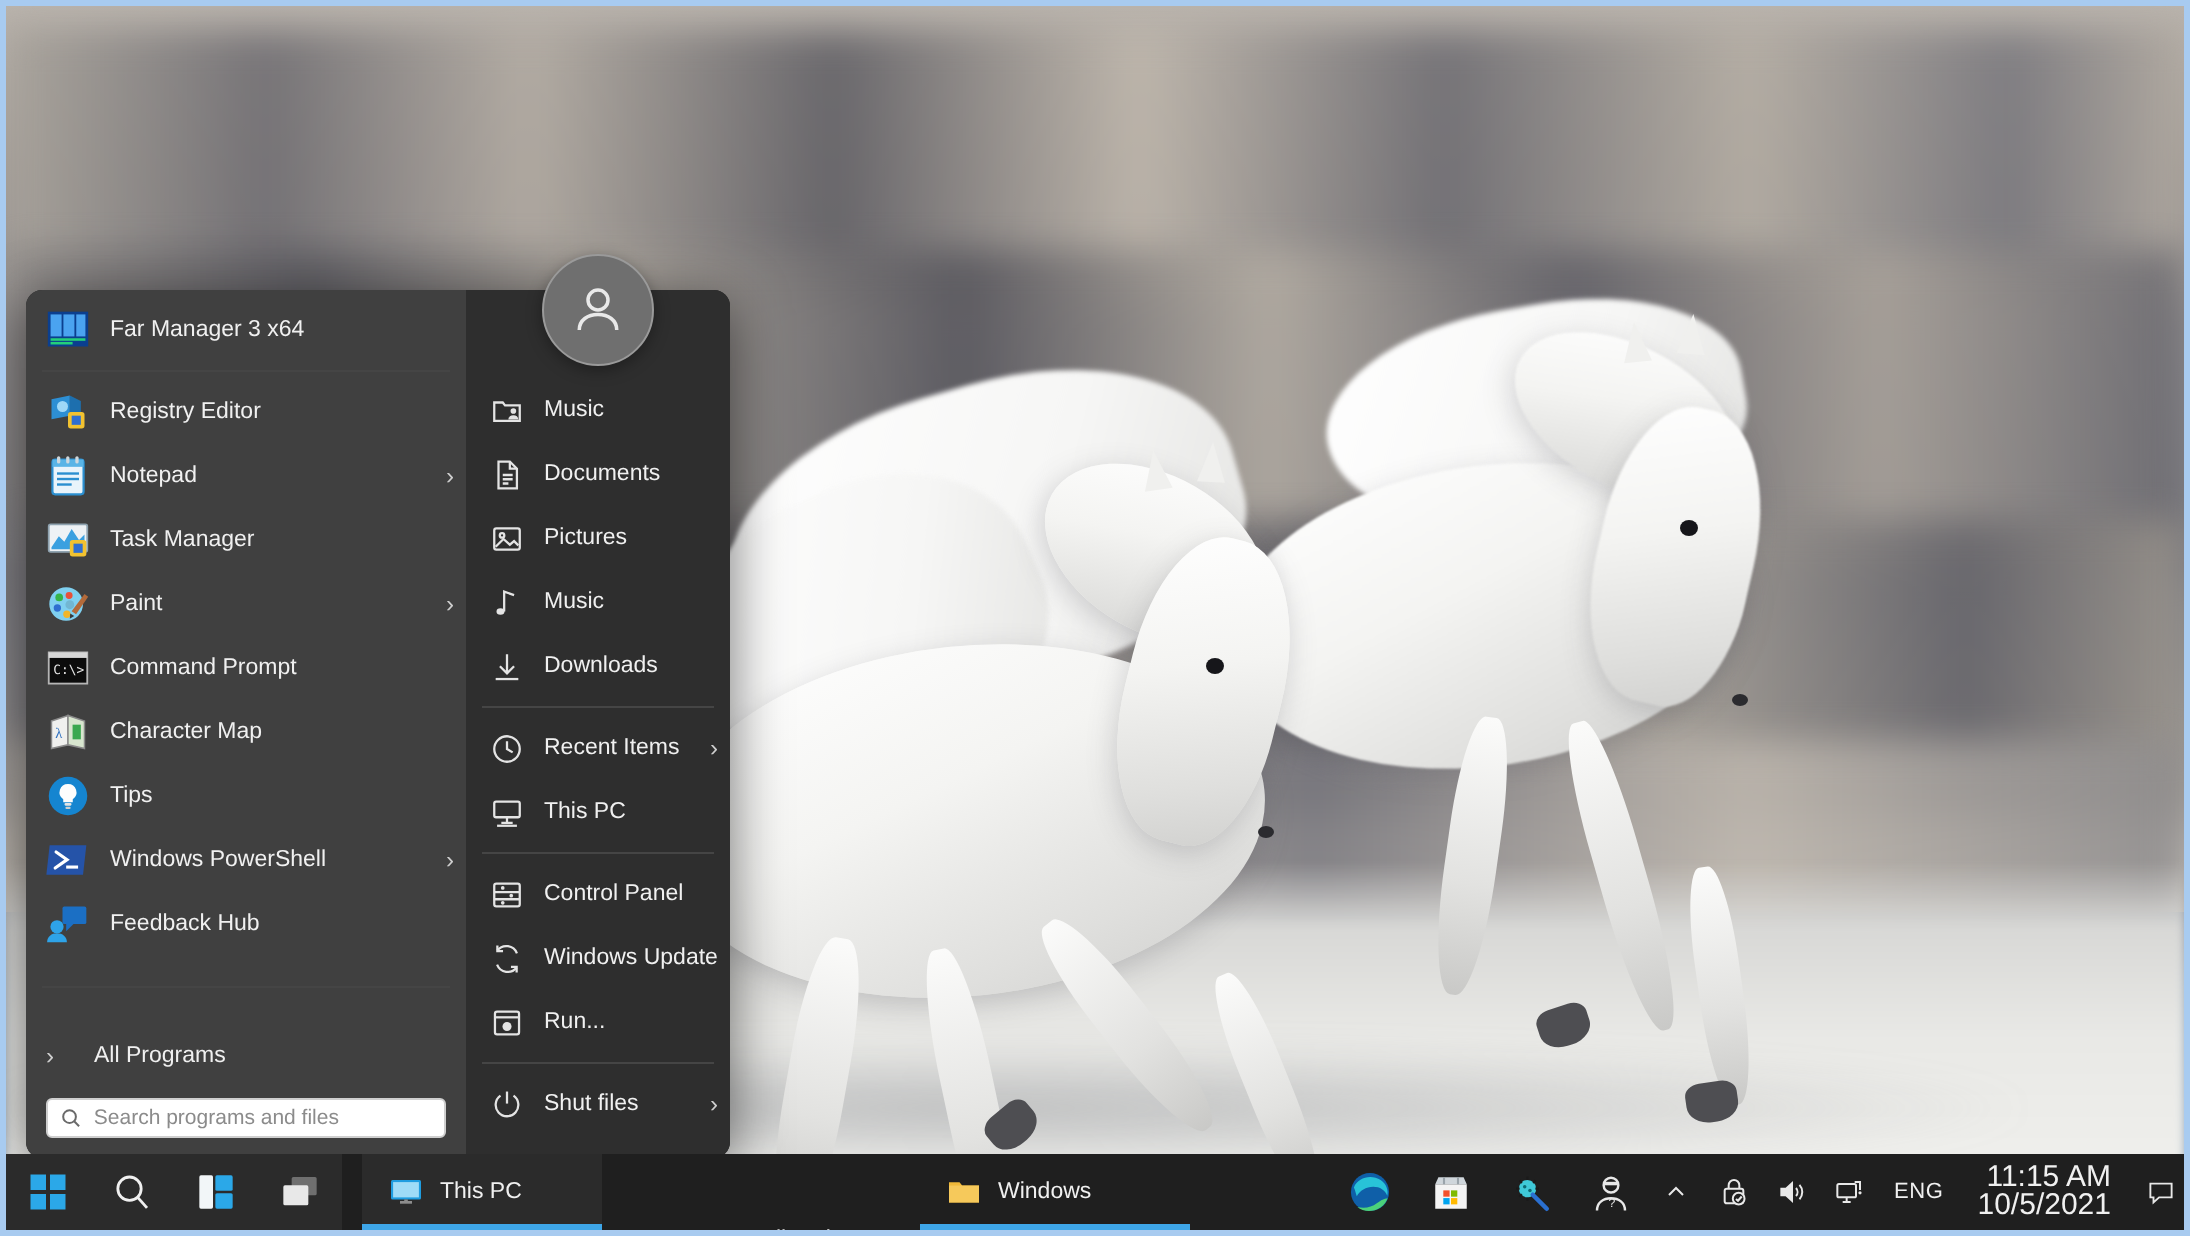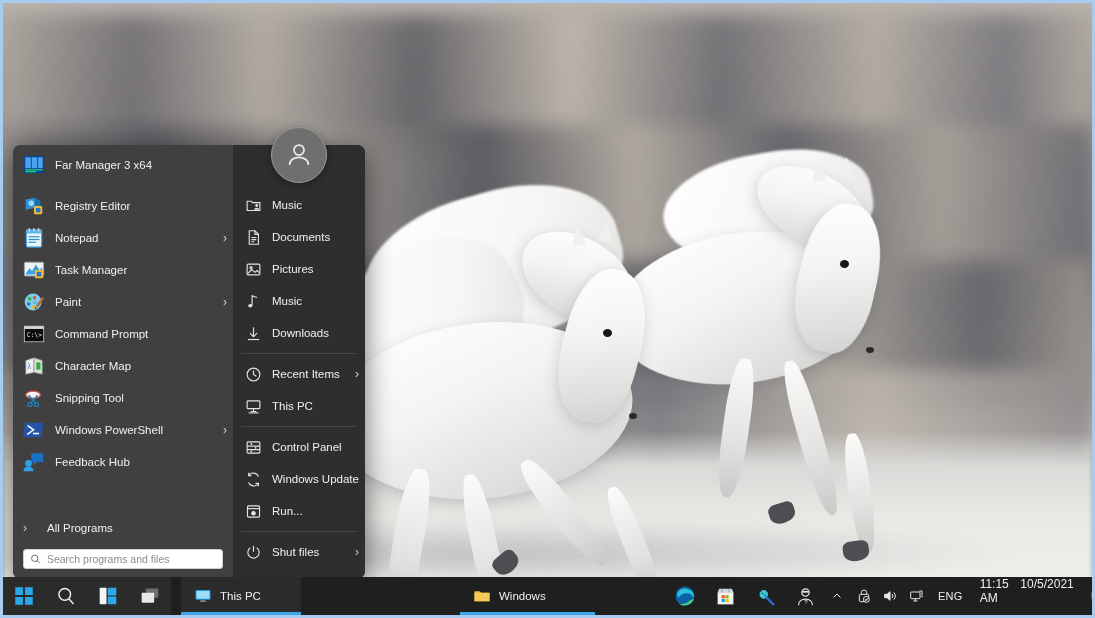--- a/index.html
+++ b/index.html
@@ -164,22 +164,22 @@
   .tb-app.wide { min-width:135px; }
   #tb-pinned { display:flex; align-items:center; height:100%; margin-left:8px; }
   .tb-pin { width:40px; height:100%; display:flex; align-items:center; justify-content:center; }
   #tray {
     margin-left:auto; display:flex; align-items:center; height:100%;
     padding-right:0; gap:3px;
   }
   .tray-ic { width:26px; height:100%; display:flex; align-items:center; justify-content:center; }
   #tray-lang { padding:0 6px; font-size:11px; letter-spacing:.3px; }
   #tray-clock {
-    display:flex; align-items:flex-start; justify-content:center;
-    line-height:14px; font-size:12px; padding:0 8px; height:100%;
+    display:flex; flex-direction:column; align-items:flex-end; justify-content:center;
+    line-height:14px; font-size:15px; padding:0 8px; height:100%;
   }
   #tray-notif { width:28px; height:100%; display:flex; align-items:center; justify-content:center; }
   .tbmenu-bg { background:#2b2b2b; }
 </style>
 </head>
 <body>
 
 <div id="screen">
 
   <div id="wallpaper">
@@ -329,33 +329,32 @@
           <svg width="22" height="22" viewBox="0 0 24 24">
             <path d="M3 6 L12 3 L12 19 L3 21 Z" fill="#f0f0ee" stroke="#8a8a8a" stroke-width=".8"></path>
             <path d="M12 3 L21 6 L21 21 L12 19 Z" fill="#d8e6cf" stroke="#8a8a8a" stroke-width=".8"></path>
             <text x="5" y="15" font-size="8" fill="#2c6fc0" font-family="serif">λ</text>
             <rect x="14.5" y="8" width="4.5" height="8" fill="#3aa84f"></rect>
           </svg>
         </span>
         <span class="lbl">Character Map</span>
       </div>
 
-
-      <div class="mi">
-        <span class="ic">
-          <svg width="22" height="22" viewBox="0 0 24 24">
-            <ellipse cx="11" cy="8.5" rx="8" ry="4" fill="#f2f2f2" stroke="#d24b4b" stroke-width="1.3"></ellipse>
-            <path d="M6 9 L14 18" stroke="#1f7fb8" stroke-width="1.6" fill="none"></path>
-            <path d="M16 9 L8 18" stroke="#1f7fb8" stroke-width="1.6" fill="none"></path>
-            <circle cx="7.6" cy="19" r="2.2" fill="none" stroke="#1f7fb8" stroke-width="1.5"></circle>
-            <circle cx="14.6" cy="19" r="2.2" fill="none" stroke="#1f7fb8" stroke-width="1.5"></circle>
-          </svg>
-        </span>
-        <span class="lbl">Snipping Tool</span>
-      </div>
+      <div class="mi">
+        <span class="ic">
+          <svg width="22" height="22" viewBox="0 0 24 24">
+            <circle cx="12" cy="12" r="10.5" fill="#1585d0"></circle>
+            <path d="M12 5.4a4.6 4.6 0 0 0-2.6 8.4v1.6h5.2v-1.6A4.6 4.6 0 0 0 12 5.4Z" fill="#fdfdfd"></path>
+            <rect x="10.1" y="15.8" width="3.8" height="1.5" rx=".6" fill="#e4e4e4"></rect>
+            <rect x="10.6" y="17.8" width="2.8" height="1.3" rx=".6" fill="#cfcfcf"></rect>
+          </svg>
+        </span>
+        <span class="lbl">Tips</span>
+      </div>
+
 
       <div class="mi">
         <span class="ic">
           <svg width="22" height="22" viewBox="0 0 24 24">
             <path d="M2 4 H22 L20.2 20 H0.2 Z" fill="#2553a8"></path>
             <path d="M5.5 7.6 L11.5 11.8 L5 16.4" stroke="#fff" stroke-width="1.7" fill="none" stroke-linecap="round"></path>
             <rect x="11" y="15" width="6.5" height="1.7" fill="#fff"></rect>
           </svg>
         </span>
         <span class="lbl">Windows PowerShell</span>

